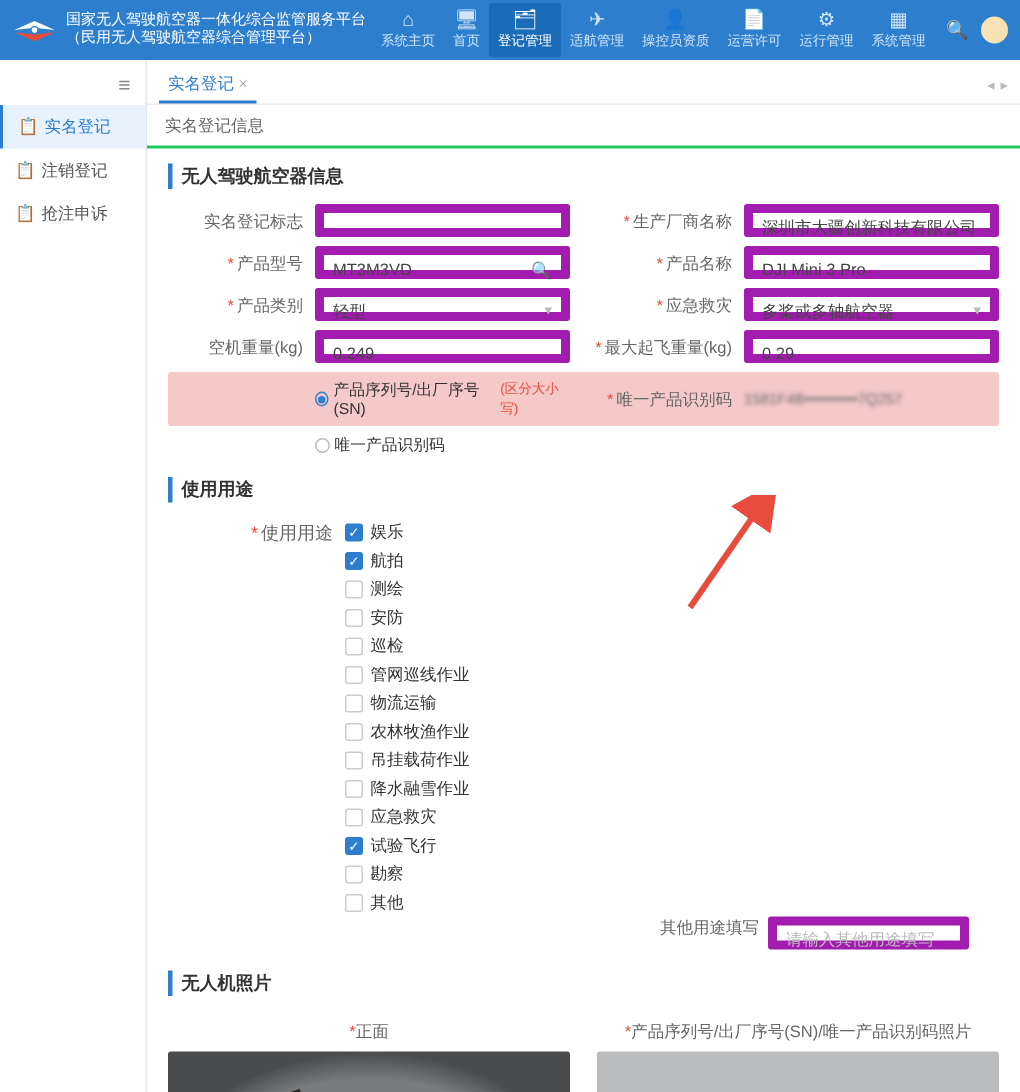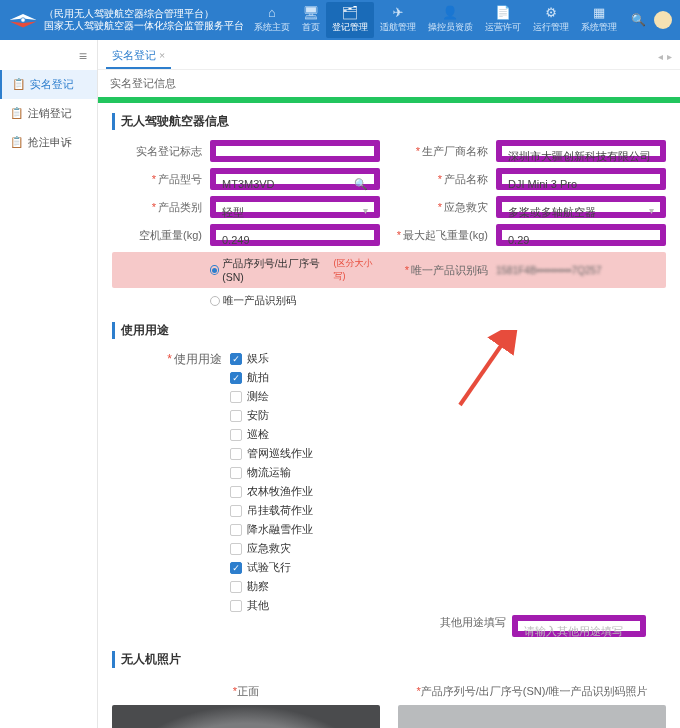--- a/index.html
+++ b/index.html
@@ -17,21 +17,21 @@
 .main { display: flex; }
 .sidebar { width: 100px; background: #fff; border-right: 1px solid #e6e6e6; padding-top: 6px; }
 .sidebar .menu-btn { text-align: right; padding: 2px 10px 6px; color: #888; font-size: 14px; }
 .side-item { padding: 7px 10px; font-size: 11px; color: #555; cursor: pointer; display: flex; align-items: center; gap: 4px; }
 .side-item.active { background: #e8f2fd; color: #2d7ecd; border-left: 2px solid #2d7ecd; }
 .content { flex: 1; background: #fff; }
 .tabs { display: flex; justify-content: space-between; border-bottom: 1px solid #eee; padding: 4px 8px 0; font-size: 11px; }
 .tab { padding: 4px 6px; border-bottom: 2px solid #2d7ecd; color: #2d7ecd; font-family: Liberation Serif, serif; }
 .tab .x { margin-left: 3px; color: #999; cursor: pointer; }
 .nav-arrows { color: #bbb; font-size: 10px; display: flex; gap: 4px; align-items: center; }
-.subhdr { font-size: 11px; color: #666; padding: 6px 12px; border-bottom: 6px solid #22c55e; }
+.subhdr { font-size: 11px; color: #666; padding: 6px 12px; border-bottom: 2px solid #22c55e; }
 .panel { padding: 10px 14px 4px; }
 .section-title { font-size: 12px; font-weight: bold; border-left: 3px solid #2d7ecd; padding-left: 6px; margin-bottom: 10px; }
 .form-grid { display: grid; grid-template-columns: 90px 170px 100px 170px; gap: 6px 8px; align-items: center; font-size: 11px; }
 .lbl { text-align: right; color: #666; }
 .lbl .req { color: #e74c3c; margin-right: 2px; }
 .inp { height: 22px; border: 6px solid #a21caf; border-radius: 2px; padding: 0 6px; font-size: 11px; width: 100%; background: #fff; position: relative; }
 .inp.select::after { content: "▾"; position: absolute; right: 6px; top: 3px; color: #bbb; font-size: 10px; }
 .inp .val { line-height: 20px; color: #444; }
 .inp .ph { line-height: 20px; color: #bbb; }
 .inp .srch { position: absolute; right: 6px; top: 4px; color: #bbb; font-size: 11px; }
@@ -69,22 +69,22 @@
 
 <div class="header">
   <div class="logo">
     <svg viewBox="0 0 40 24">
         <path d="M2 12 L20 4 L38 12 L20 10 Z" fill="#fff"></path>
         <path d="M2 14 L20 22 L38 14 L20 16 Z" fill="#e74c3c"></path>
         <circle cx="20" cy="12" r="3" fill="#fff" stroke="#2d7ecd"></circle>
       </svg>
   </div>
   <div class="title-block">
+    <div>国家无人驾驶航空器一体化综合监管服务平台</div>
     <div>（民用无人驾驶航空器综合管理平台）</div>
-    <div>国家无人驾驶航空器一体化综合监管服务平台</div>
   </div>
   <div class="nav">
     <div class="nav-item"><span class="ni-icon">⌂</span><span>系统主页</span></div>
     <div class="nav-item"><span class="ni-icon">🖥</span><span>首页</span></div>
     <div class="nav-item active"><span class="ni-icon">🗂</span><span>登记管理</span></div>
     <div class="nav-item"><span class="ni-icon">✈</span><span>适航管理</span></div>
     <div class="nav-item"><span class="ni-icon">👤</span><span>操控员资质</span></div>
     <div class="nav-item"><span class="ni-icon">📄</span><span>运营许可</span></div>
     <div class="nav-item"><span class="ni-icon">⚙</span><span>运行管理</span></div>
     <div class="nav-item"><span class="ni-icon">▦</span><span>系统管理</span></div>

